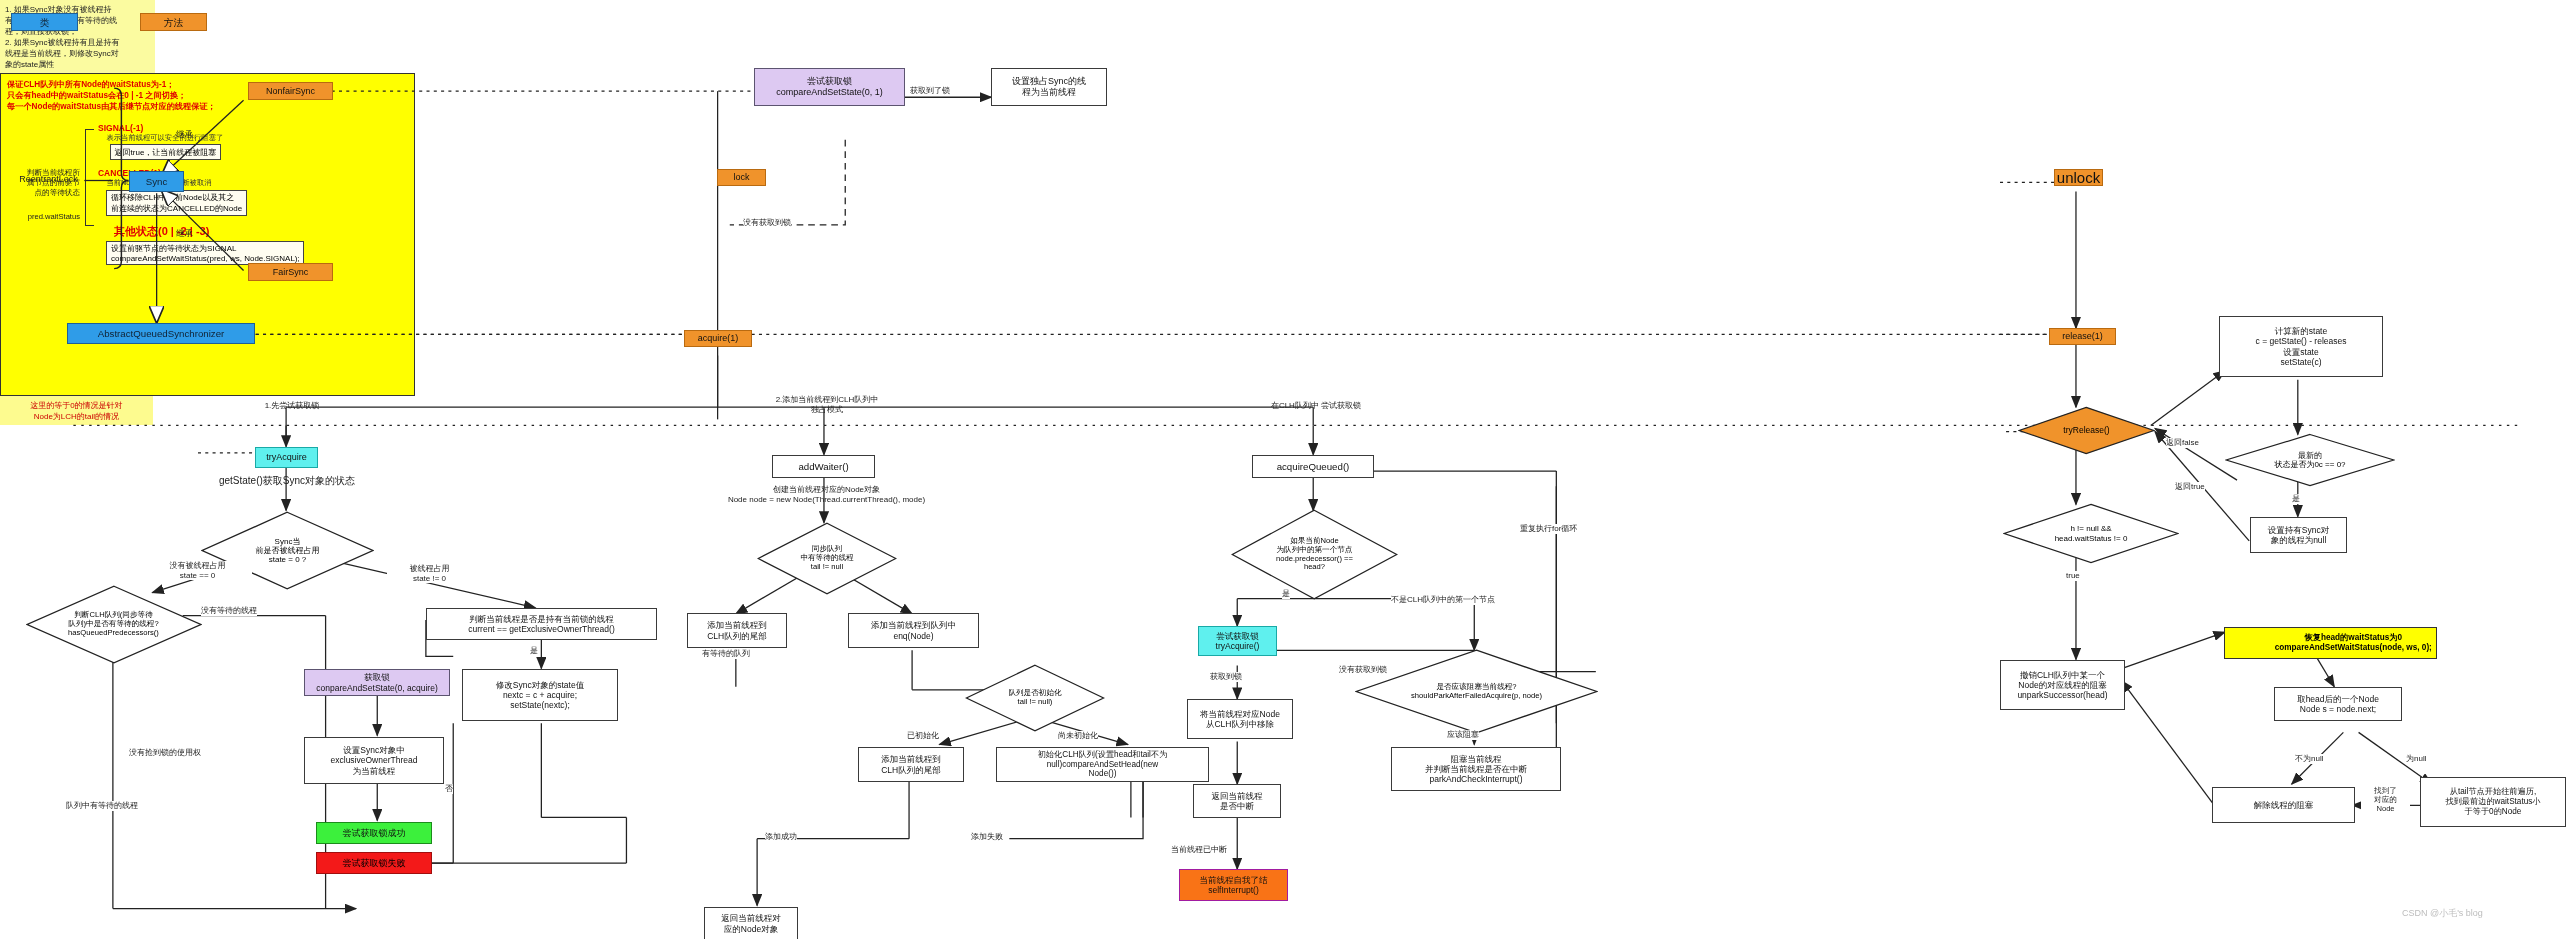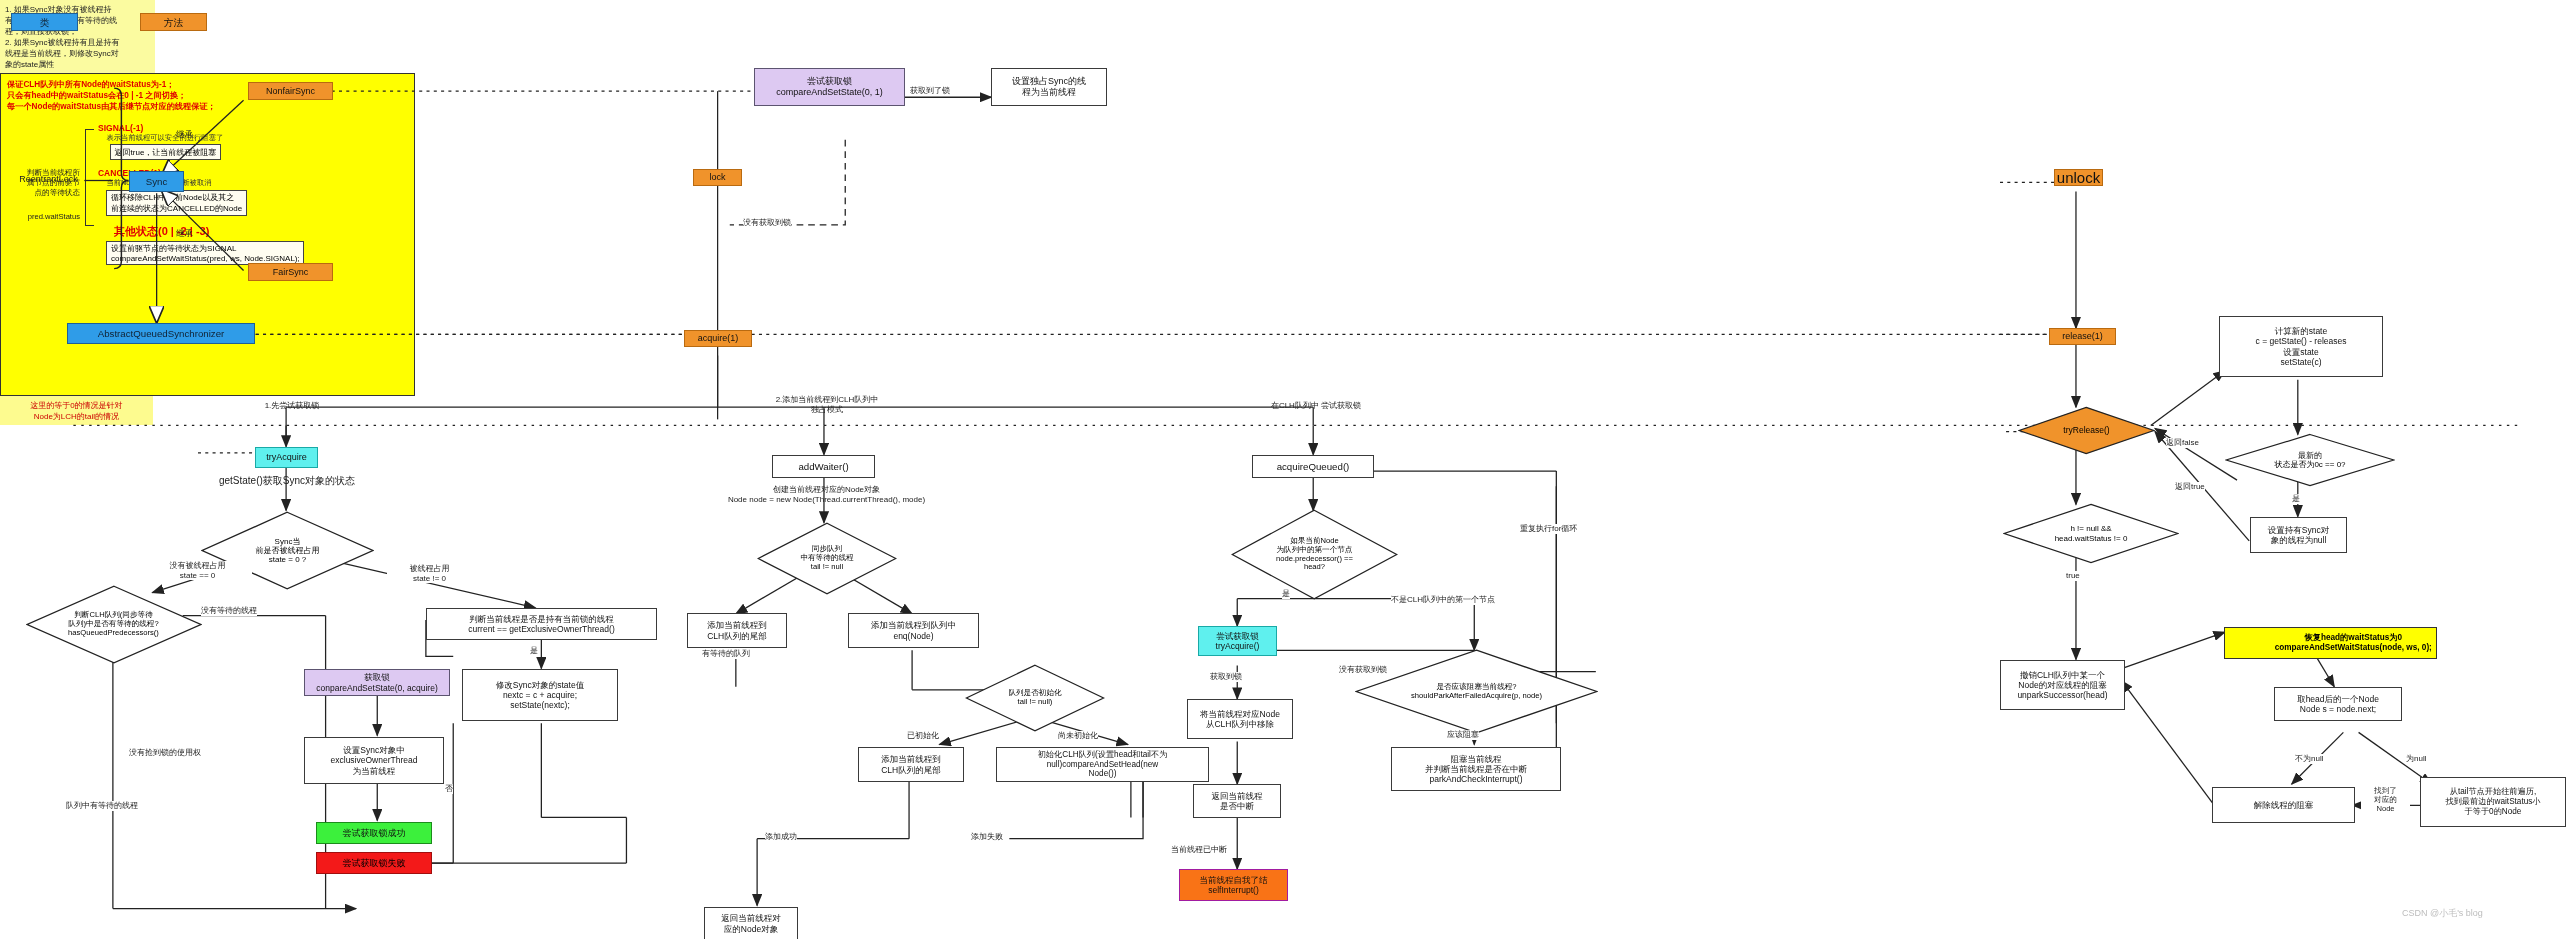--- a/index.html
+++ b/index.html
@@ -163,21 +163,21 @@
   <div class="node mth" style="left:140px;top:13.4px;width:67px;height:18px;font-size:9.7px;">方法</div>
 
   <div class="lbl" style="left:12px;top:174px;width:73px;font-size:9px;">ReentrantLock</div>
   <div class="node cls" style="left:129px;top:171px;width:55px;height:20.7px;font-size:9.7px;">Sync</div>
   <div class="node mth" style="left:248px;top:82px;width:85px;height:18px;font-size:9px;">NonfairSync</div>
   <div class="node mth" style="left:248px;top:263px;width:85px;height:18px;font-size:9px;">FairSync</div>
   <div class="node cls" style="left:67px;top:323px;width:188px;height:20.7px;font-size:9.7px;">AbstractQueuedSynchronizer</div>
   <div class="lbl" style="left:176px;top:129px;font-size:8.5px;">继承</div>
   <div class="lbl" style="left:176px;top:228px;font-size:8.5px;">继承</div>
 
-  <div class="node mth" style="left:693px;top:169px;width:49px;height:17px;font-size:9px;">lock</div>
+  <div class="node mth" style="left:717px;top:169px;width:49px;height:17px;font-size:9px;">lock</div>
   <div class="node purple" style="left:754px;top:68px;width:151px;height:38px;font-size:9px;white-space:pre-line;">尝试获取锁
 compareAndSetState(0, 1)</div>
   <div class="node white" style="left:991px;top:68px;width:116px;height:38px;font-size:9px;white-space:pre-line;">设置独占Sync的线
 程为当前线程</div>
   <div class="lbl" style="left:910px;top:86px;font-size:8px;background:#fff;">获取到了锁</div>
   <div class="lbl" style="left:743px;top:218px;font-size:8px;background:#fff;">没有获取到锁</div>
   <div class="node mth" style="left:684px;top:330px;width:68px;height:17px;font-size:9px;">acquire(1)</div>
 
   <div class="lbl" style="left:225px;top:401px;width:134px;font-size:8px;white-space:pre-line;">1.先尝试获取锁</div>
   <div class="lbl" style="left:748px;top:395px;width:158px;font-size:8px;white-space:pre-line;">2.添加当前线程到CLH队列中

